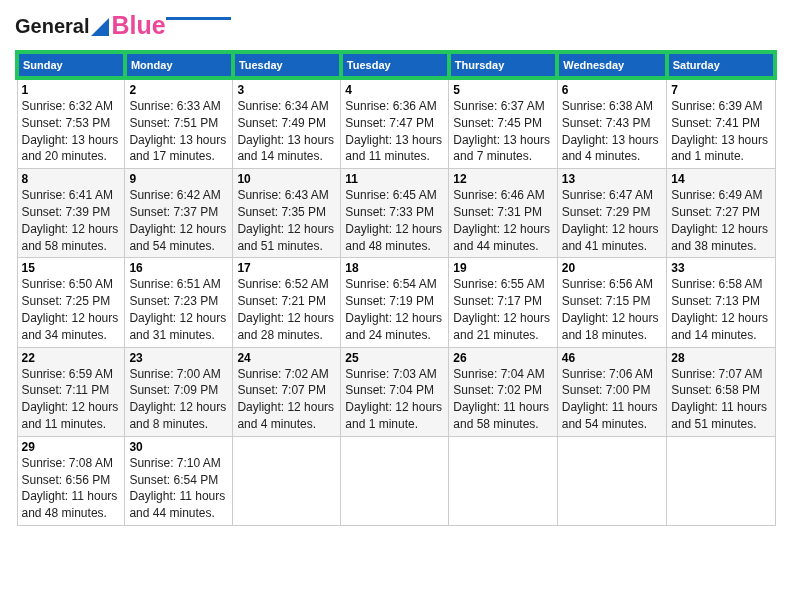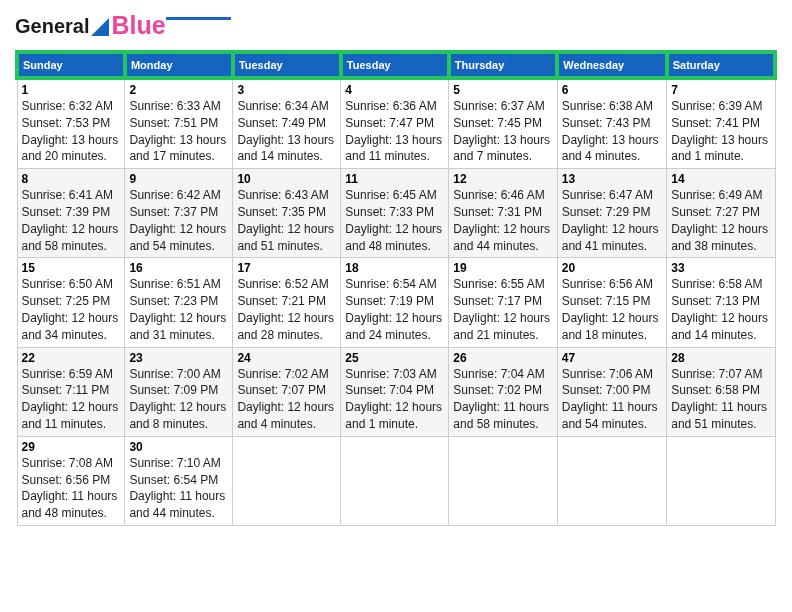--- a/index.html
+++ b/index.html
@@ -324,21 +324,21 @@
         </td>
           <td>
           <span class="day-number">26</span>
           <div class="day-info">
             Sunrise: 7:04 AM<br>
             Sunset: 7:02 PM<br>
             Daylight: 11 hours and 58 minutes.
           </div>
         </td>
           <td>
-          <span class="day-number">47</span>
+          <span class="day-number">46</span>
           <div class="day-info">
             Sunrise: 7:06 AM<br>
             Sunset: 7:00 PM<br>
             Daylight: 11 hours and 54 minutes.
           </div>
         </td>
           <td>
           <span class="day-number">28</span>
           <div class="day-info">
             Sunrise: 7:07 AM<br>

